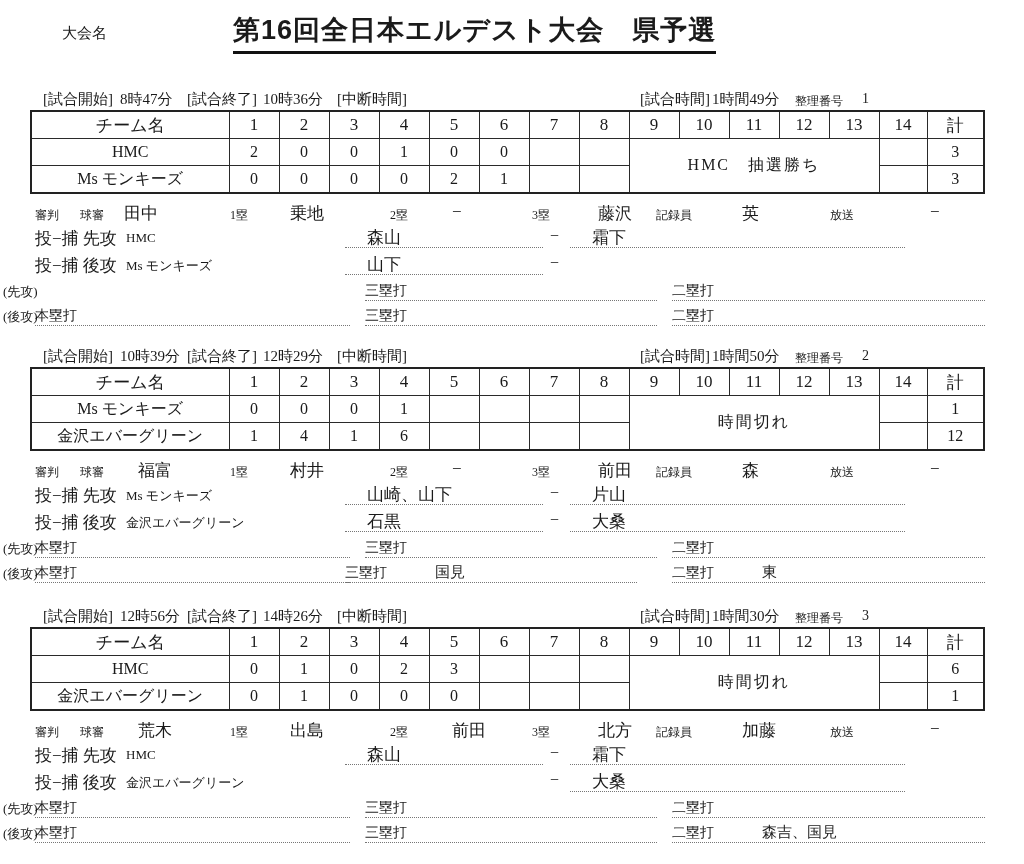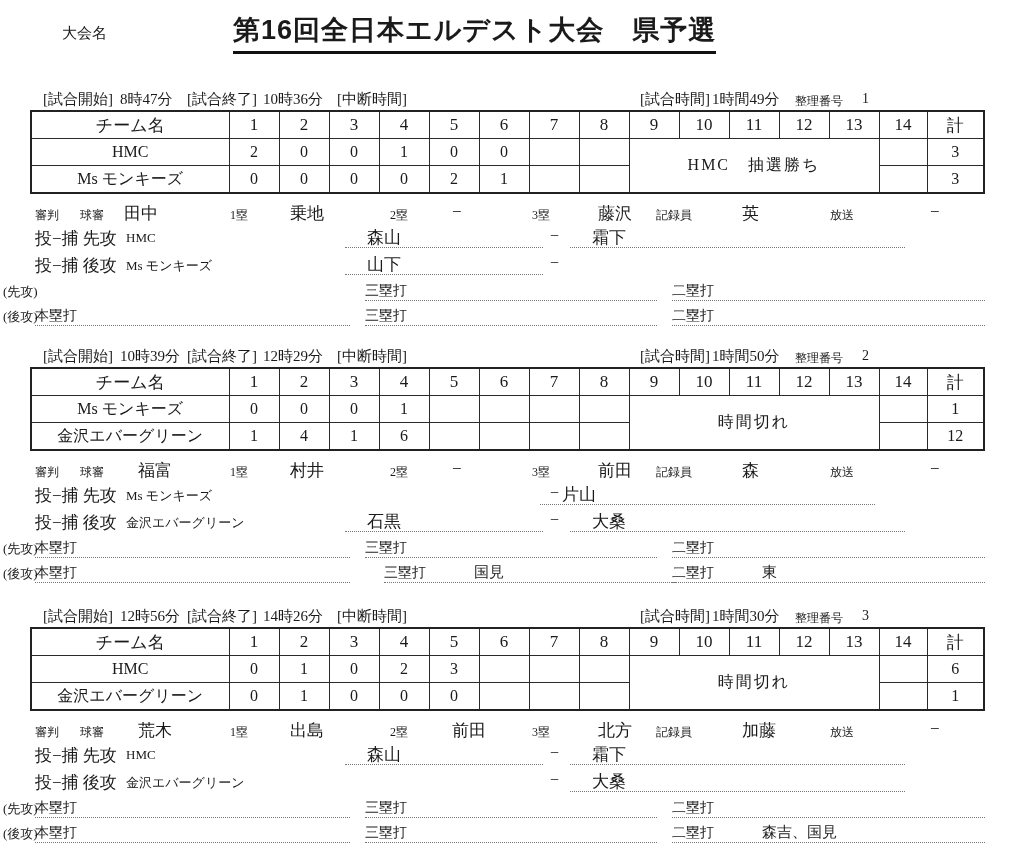--- a/index.html
+++ b/index.html
@@ -278,40 +278,41 @@
     <span class="o-lbl" style="left:532px">3塁</span>
     <span class="o-name" style="left:598px">前田</span>
     <span class="o-lbl" style="left:656px">記録員</span>
     <span class="o-name" style="left:742px">森</span>
     <span class="o-lbl" style="left:830px">放送</span>
     <span class="o-name" style="left:930px">−</span>
   </div>
   <div class="battery" style="top:136px">
     <span class="b-lbl" style="left:35px">投−捕 先攻</span>
     <span class="b-team" style="left:126px">Ms モンキーズ</span>
-    <span class="b-dash" style="left:550px">−</span>
-    <span class="seg" style="left:540px;width:335px"><span class="b-name">片山</span></span>
+    <span class="seg" style="left:345px;width:198px"><span class="b-name">山崎、山下</span></span>
+    <span class="b-dash" style="left:550px">−</span>
+    <span class="seg" style="left:570px;width:335px"><span class="b-name">片山</span></span>
   </div>
   <div class="battery" style="top:163px">
     <span class="b-lbl" style="left:35px">投−捕 後攻</span>
     <span class="b-team" style="left:126px">金沢エバーグリーン</span>
     <span class="seg" style="left:345px;width:198px"><span class="b-name">石黒</span></span>
     <span class="b-dash" style="left:550px">−</span>
     <span class="seg" style="left:570px;width:335px"><span class="b-name">大桑</span></span>
   </div>
   <div class="hits" style="top:190px">
     <span class="h-paren" style="left:3px">(先攻)</span>
     <span class="seg hseg" style="left:35px;width:315px"><span class="h-lbl">本塁打</span><span class="h-name"></span></span>
     <span class="seg hseg" style="left:365px;width:292px"><span class="h-lbl">三塁打</span><span class="h-name"></span></span>
     <span class="seg hseg" style="left:672px;width:313px"><span class="h-lbl">二塁打</span><span class="h-name"></span></span>
   </div>
   <div class="hits" style="top:215px">
     <span class="h-paren" style="left:3px">(後攻)</span>
     <span class="seg hseg" style="left:35px;width:315px"><span class="h-lbl">本塁打</span><span class="h-name"></span></span>
-    <span class="seg hseg" style="left:384px;width:292px"><span class="h-lbl">三塁打</span><span class="h-name">国見</span></span>
+    <span class="seg hseg" style="left:345px;width:292px"><span class="h-lbl">三塁打</span><span class="h-name">国見</span></span>
     <span class="seg hseg" style="left:672px;width:313px"><span class="h-lbl">二塁打</span><span class="h-name">東</span></span>
   </div>
 </section>
 
 <section class="game" style="top:607px">
   <div>
     <span class="i-lbl" style="left:43px">[試合開始]</span>
     <span class="i-val" style="left:120px">12時56分</span>
     <span class="i-lbl" style="left:187px">[試合終了]</span>
     <span class="i-val" style="left:263px">14時26分</span>

